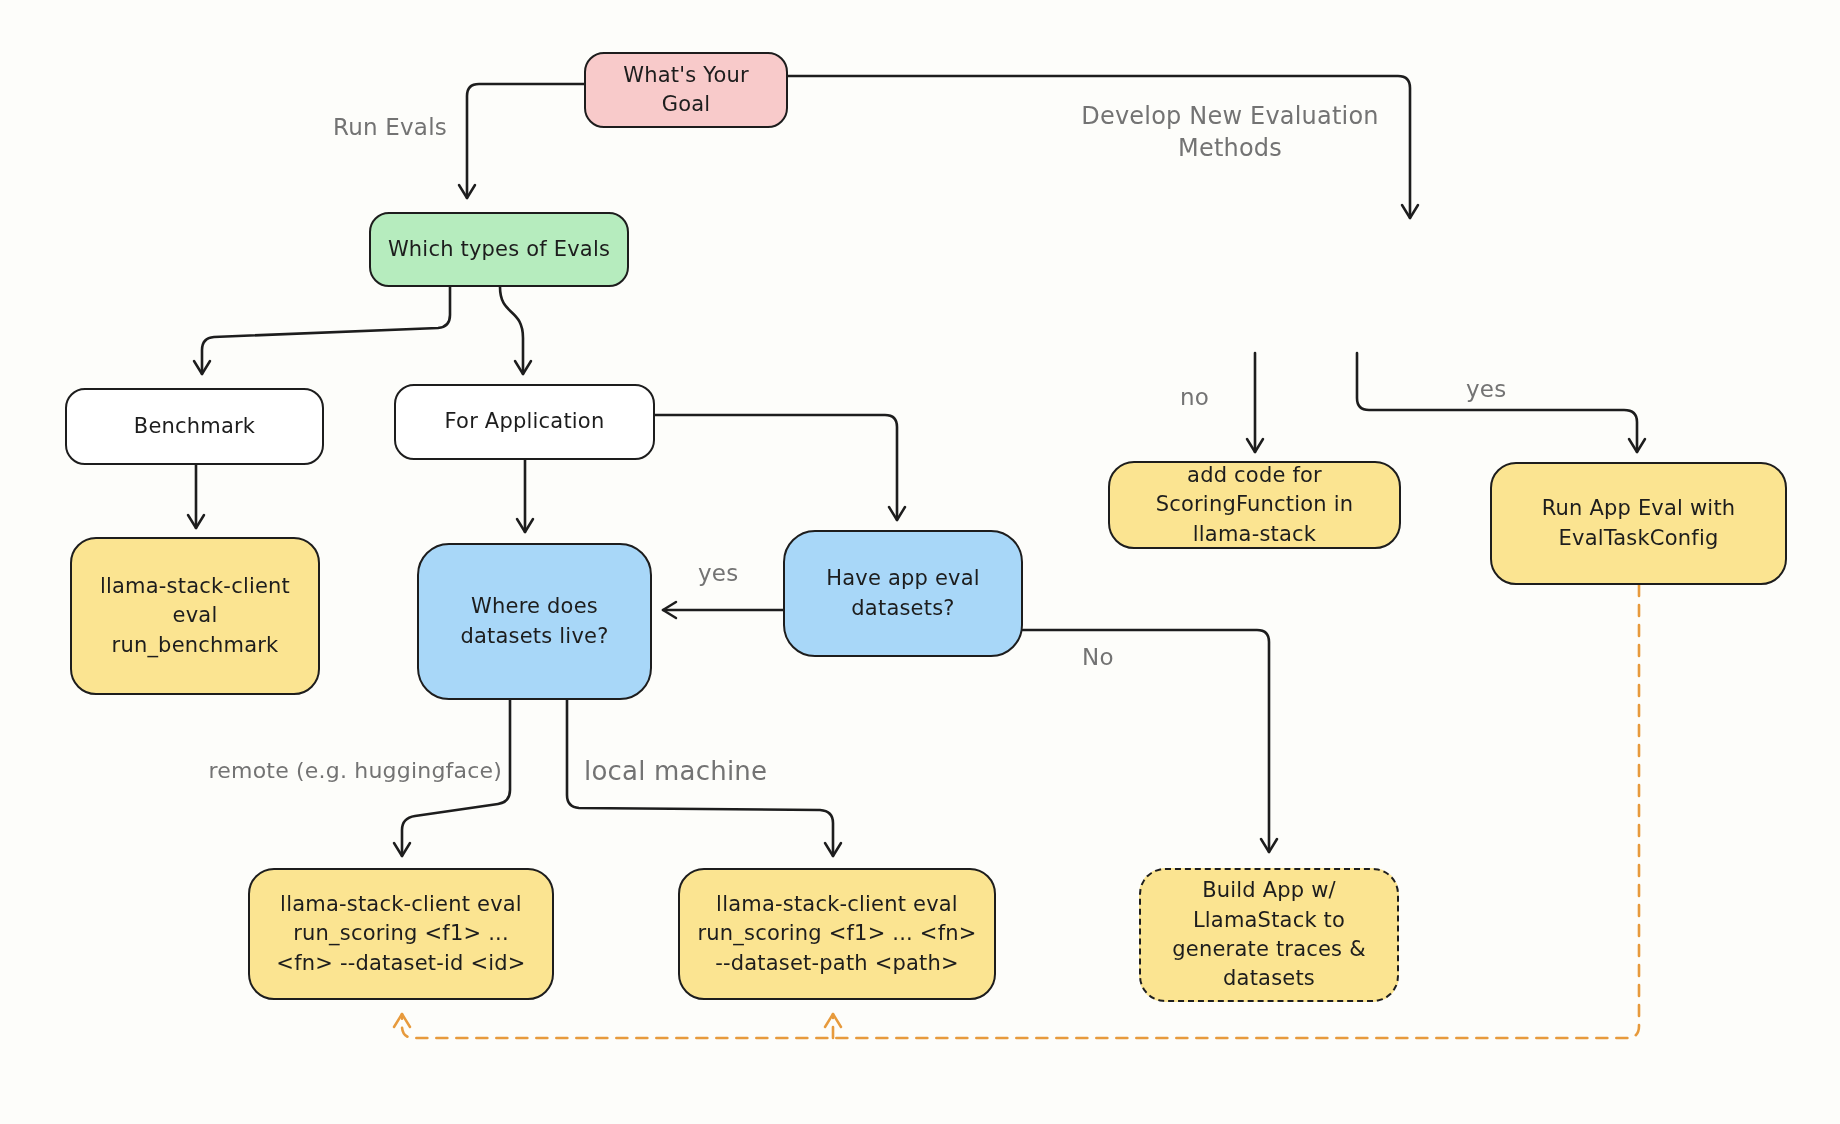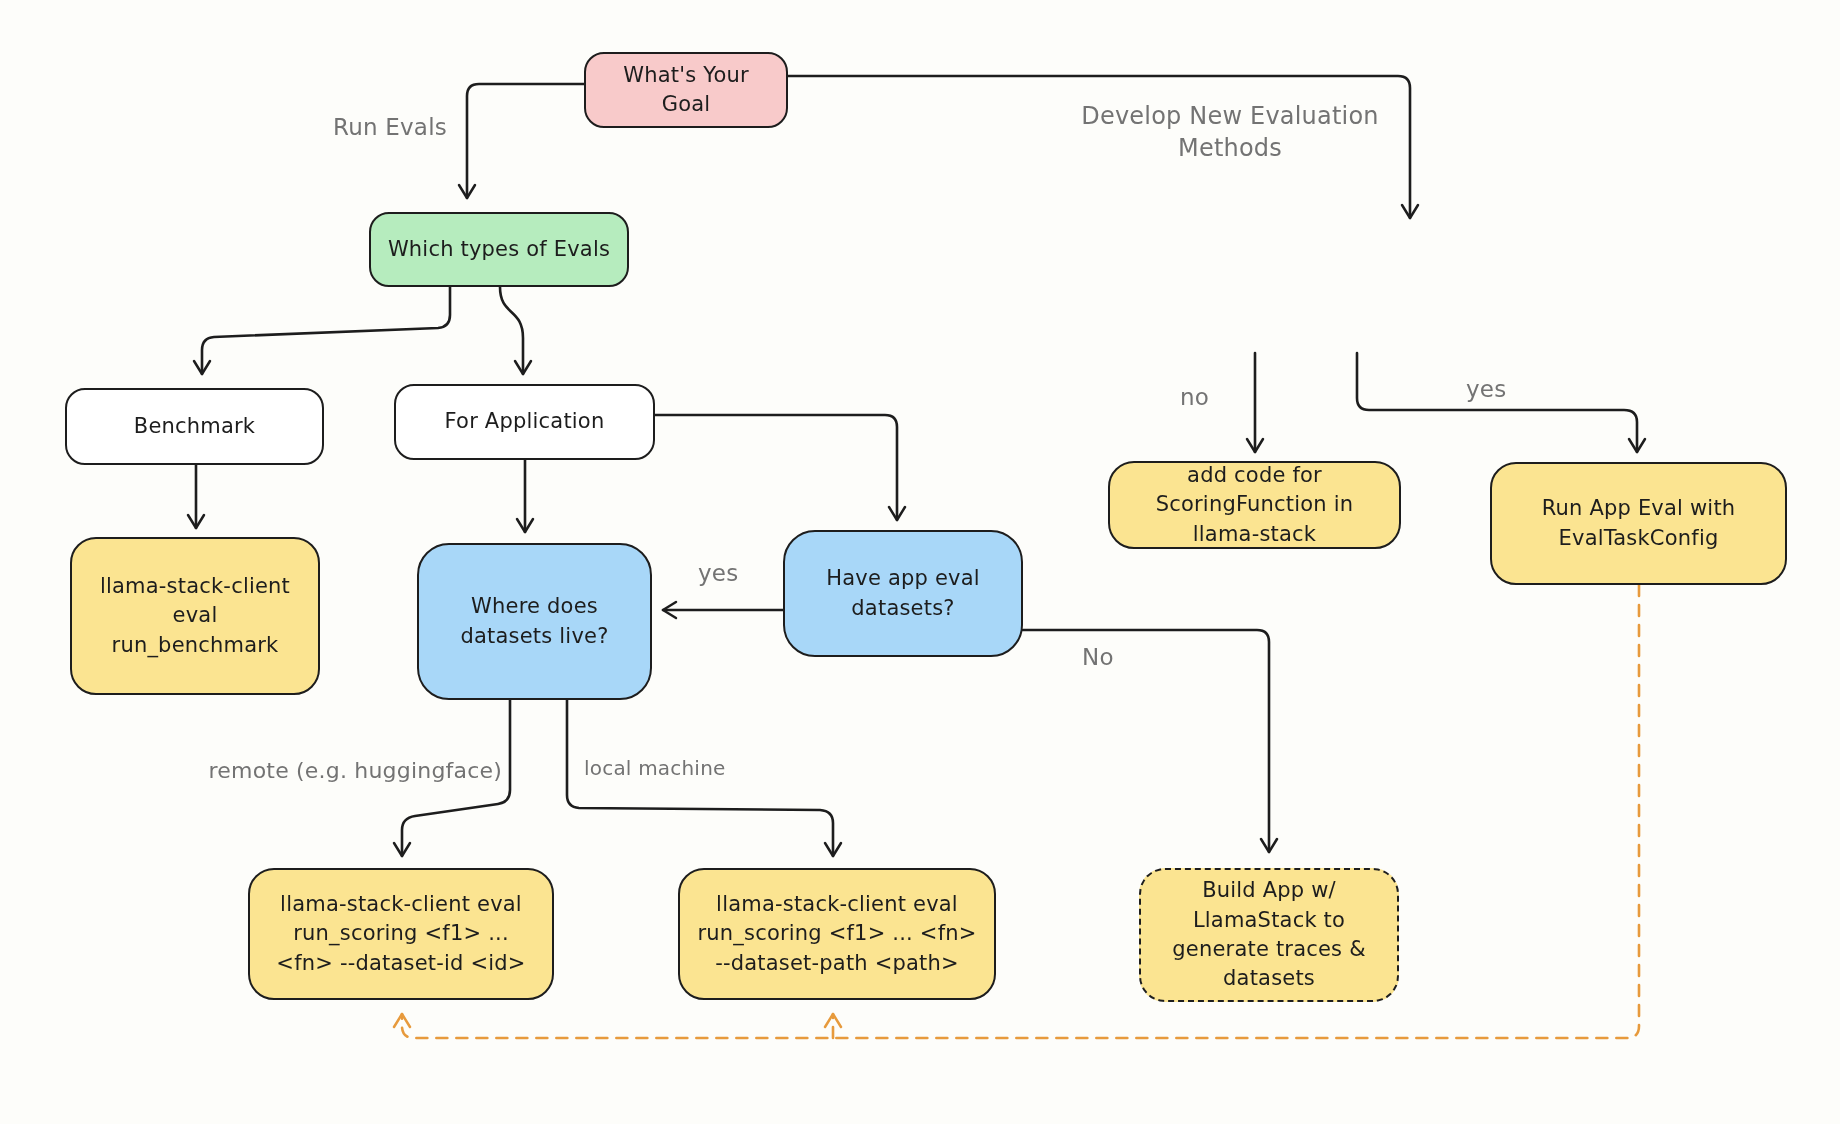--- a/index.html
+++ b/index.html
@@ -43,21 +43,21 @@
   #n-scoring-local   {left:678px;top:868px; width:318px;height:132px;}
   #n-build-app       {left:1139px;top:868px;width:260px;height:134px;}
   
   #l-run-evals {left:300px;top:114px;width:180px;text-align:center;}
   #l-develop   {left:1040px;top:100px;width:380px;text-align:center;white-space:normal;line-height:1.35;font-size:24px;}
   #l-no-param  {left:1180px;top:384px;}
   #l-yes-param {left:1466px;top:376px;}
   #l-yes-have  {left:698px;top:560px;}
   #l-no-have   {left:1082px;top:644px;}
   #l-remote    {left:168px;top:758px;width:334px;text-align:right;font-size:22px;}
-  #l-local     {left:584px;top:756px;font-size:20px;}
+  #l-local     {left:584px;top:756px;font-size:26px;}
 </style>
 </head>
 <body>
 
 <div id="canvas">
 
   <svg class="wires" viewBox="0 0 1840 1124" xmlns="http://www.w3.org/2000/svg">
     <defs>
       <marker id="arrow" markerUnits="userSpaceOnUse" markerWidth="22" markerHeight="22" viewBox="0 0 22 22" refX="17" refY="11" orient="auto">
         <path d="M4,3 L17,11 L4,19" fill="none" stroke="#1d1d1d" stroke-width="2.5" stroke-linecap="round" stroke-linejoin="round"></path>

